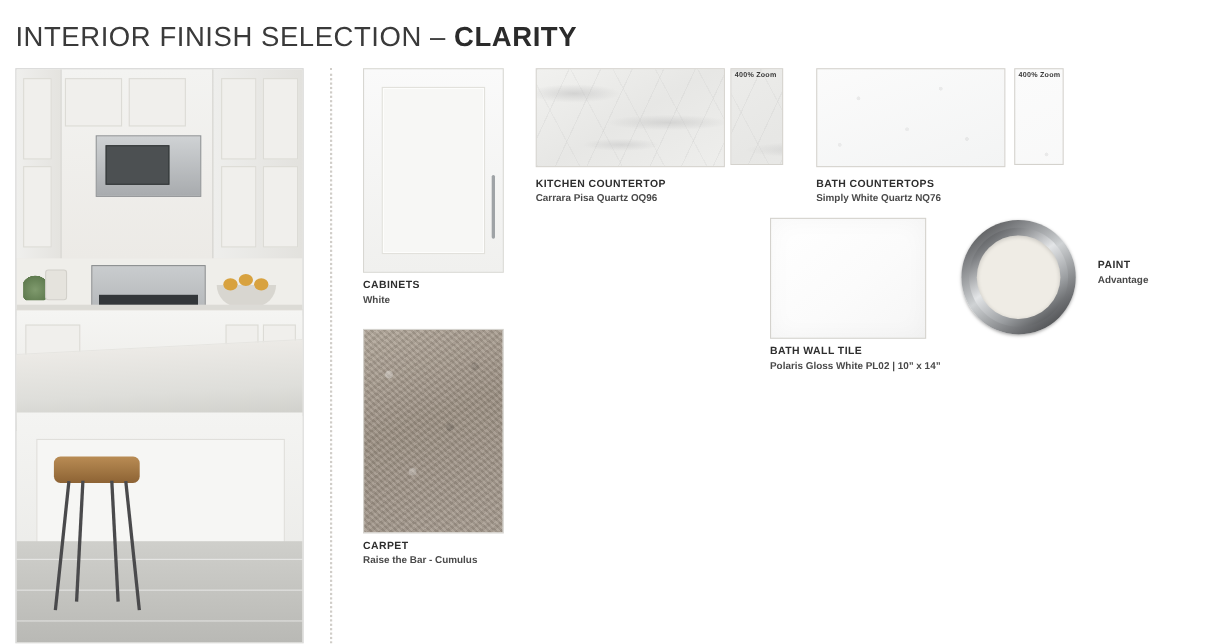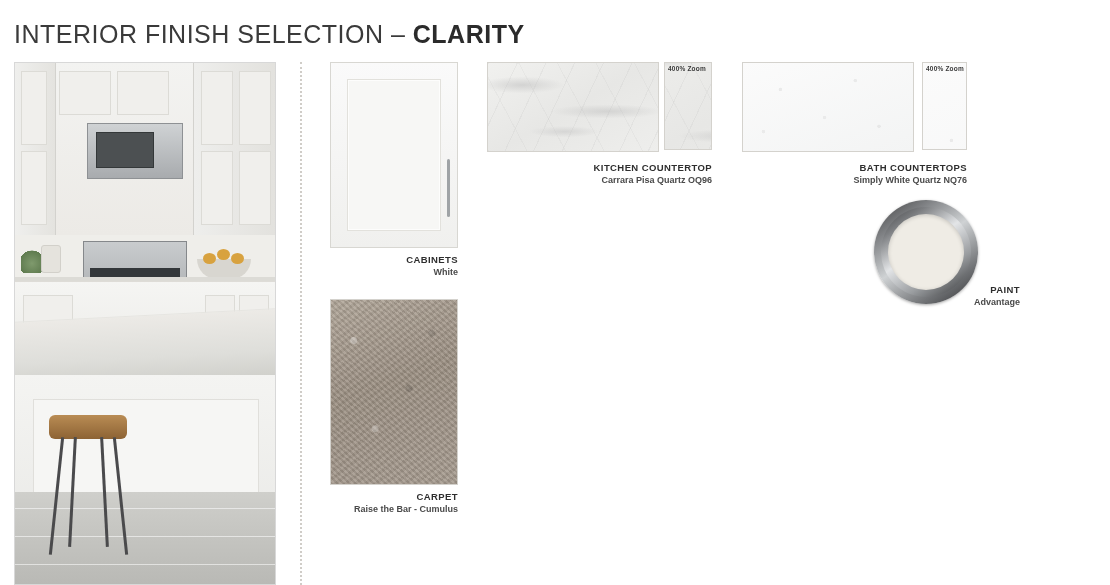--- a/index.html
+++ b/index.html
@@ -143,21 +143,21 @@
 
   
   .divider {
     position: absolute;
     left: 300px; top: 62px;
     width: 1px; height: 523px;
     border-left: 2px dotted #d0cdc8;
   }
 
   
-  .card { position: absolute; text-align: right; }
+  .card { position: absolute; }
   .swatch {
     border: 1px solid #d4d2cd;
     position: relative;
     overflow: hidden;
   }
   .cap {
     font-size: 9.5px;
     font-weight: 700;
     color: #2e2e2e;
     letter-spacing: 0.4px;
@@ -345,27 +345,32 @@
       <div class="swatch quartz-simply" style="position:absolute; left:0; top:0; width:172px; height:90px;"></div>
       <div class="swatch quartz-simply" style="position:absolute; left:180px; top:0; width:45px; height:88px; background-size:300% 300%;">
         <span class="zoom-label">400% Zoom</span>
       </div>
     </div>
     <div class="cap" style="margin-top:8px;">BATH COUNTERTOPS</div>
     <div class="sub">Simply White Quartz NQ76</div>
   </div>
 
 
+  <div class="card" style="left:700px; top:198px;">
+    <div class="swatch wall-tile" style="width:142px; height:110px;"></div>
+    <div class="cap">BATH WALL TILE</div>
+    <div class="sub">Polaris Gloss White PL02 | 10” x 14”</div>
+  </div>
 
   <div class="card" style="left:874px; top:200px; width:220px;">
     <div style="position:relative; width:220px; height:108px;">
       <div class="paint-lid" style="left:0; top:0;">
         <div class="ring2"></div>
         <div class="center"></div>
       </div>
-      <div style="position:absolute; left:100px; top:36px;margin-top:48px;">
+      <div style="position:absolute; left:124px; top:36px;">
         <div class="cap" style="margin-top:0;">PAINT</div>
         <div class="sub">Advantage</div>
       </div>
     </div>
   </div>
 
 </div>
 
 </body></html>

